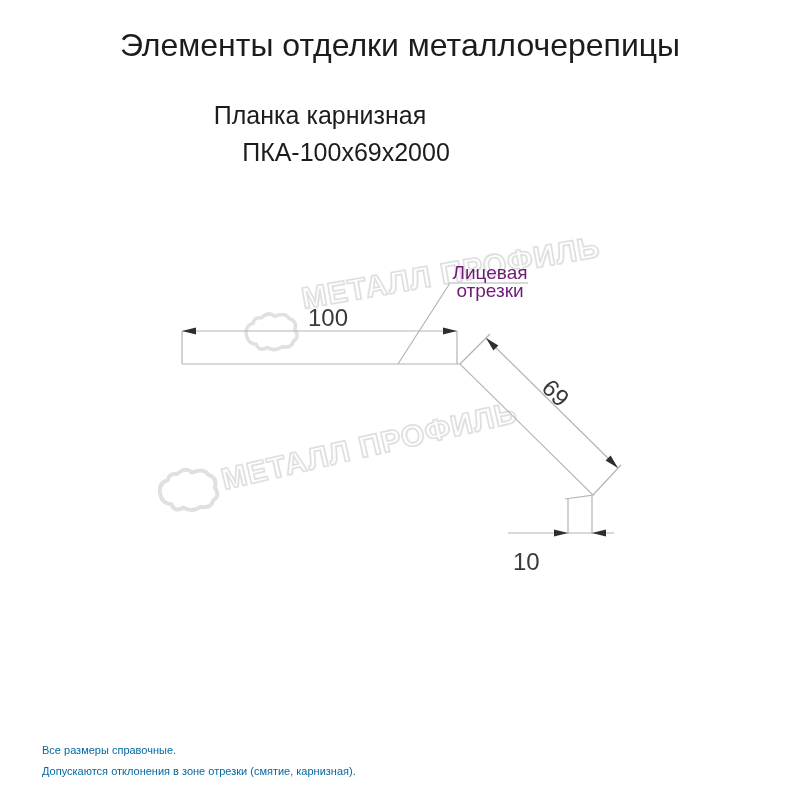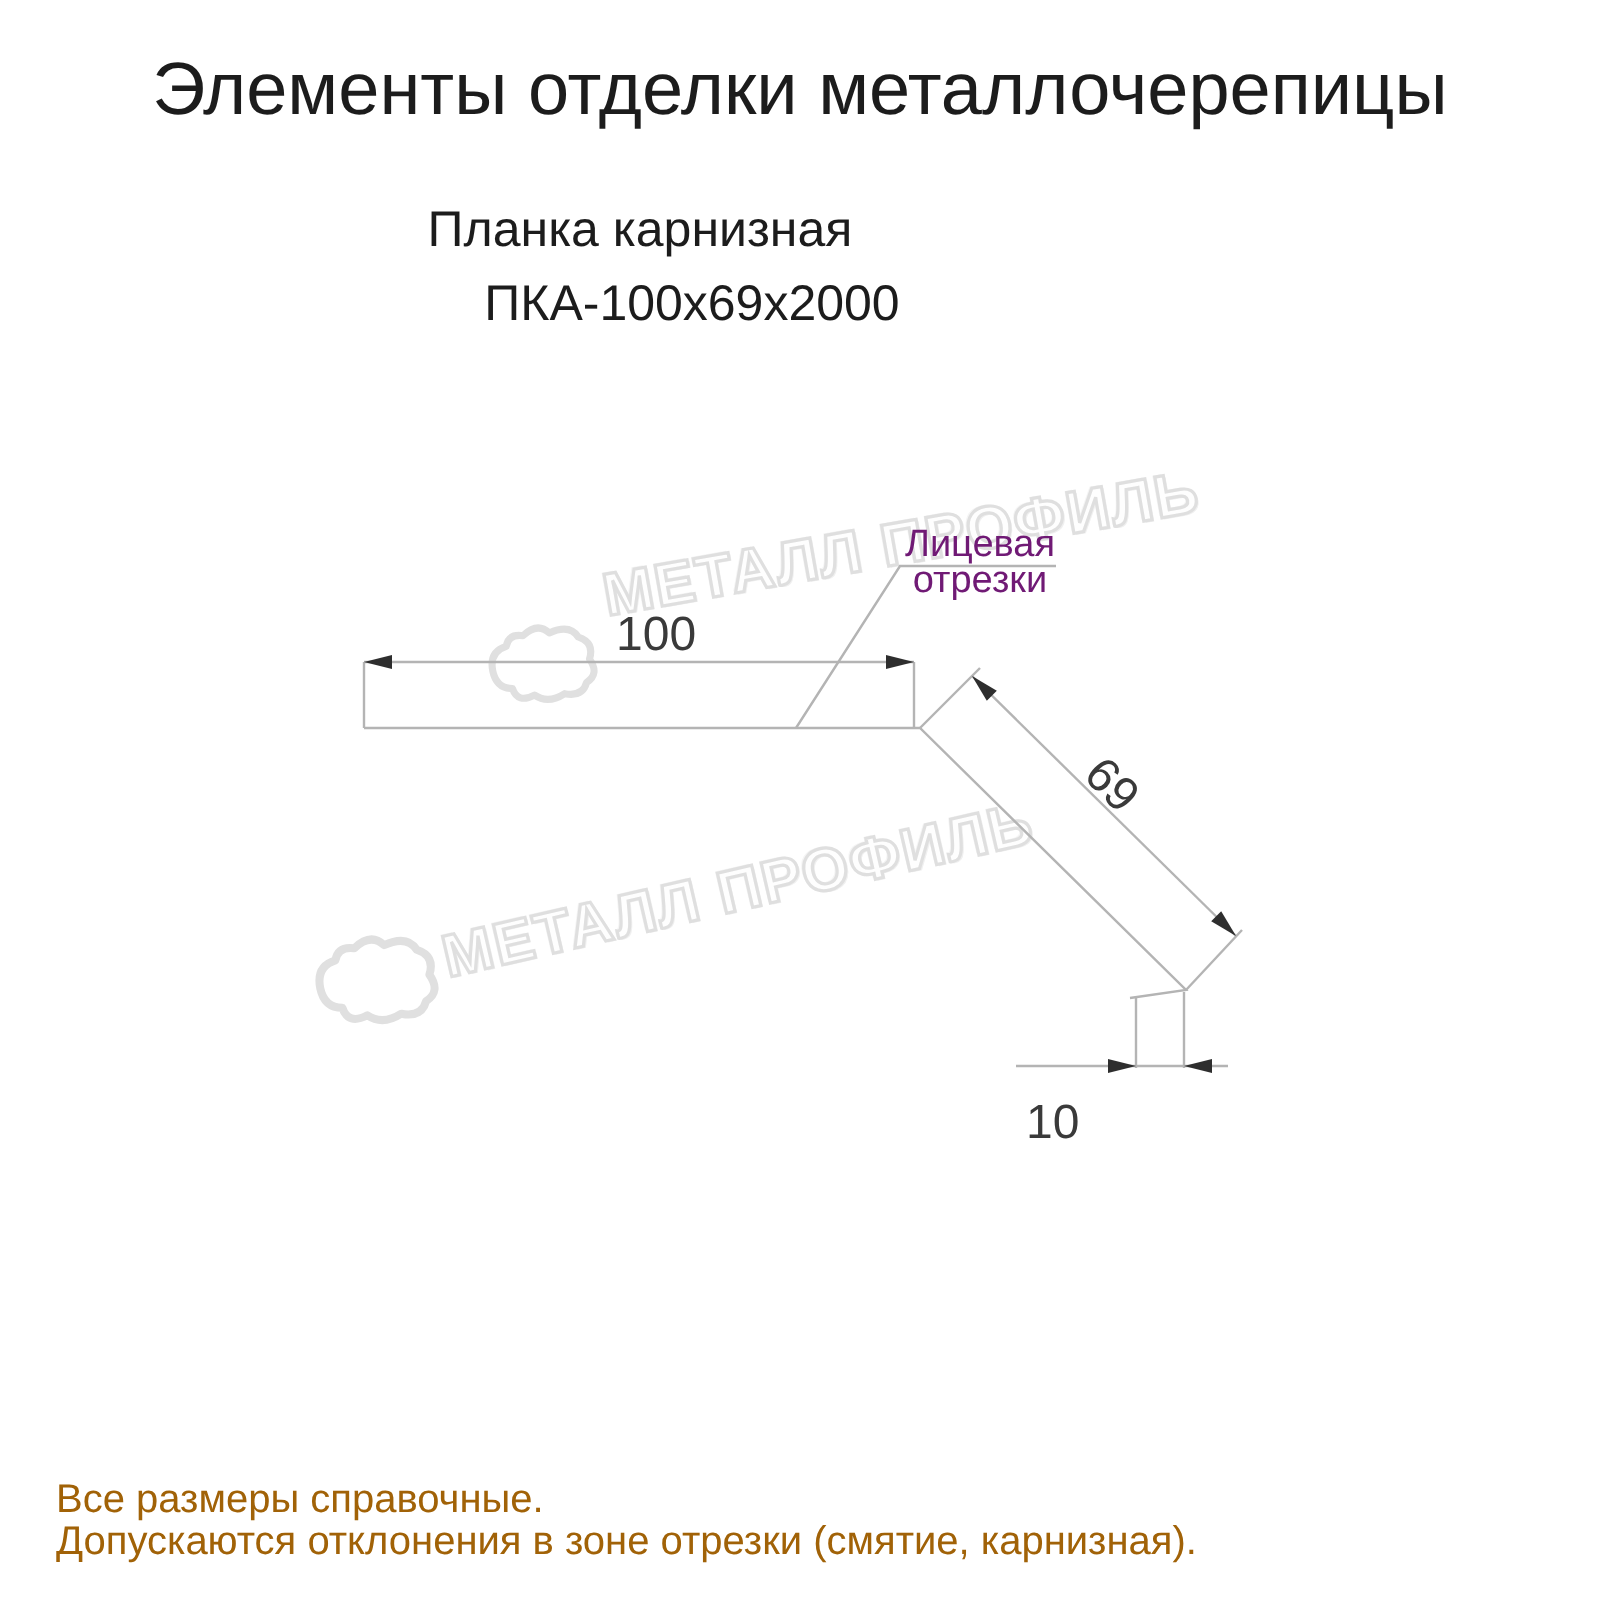--- a/index.html
+++ b/index.html
@@ -6,21 +6,21 @@
   body{
     width:800px;height:800px;position:relative;overflow:hidden;
     background:#ffffff;
     font-family:"Liberation Sans","DejaVu Sans",sans-serif;
     color:#1c1c1c;
   }
   .abs{position:absolute;}
   
   .page-title{
     left:0;top:28px;width:800px;text-align:center;
-    font-size:37px;line-height:34px;font-weight:400;color:#1c1c1c;
+    font-size:32px;line-height:34px;font-weight:400;color:#1c1c1c;
     letter-spacing:0px;
   }
   .product-name{
     left:0;top:102px;width:640px;text-align:center;
     font-size:25px;line-height:27px;color:#1c1c1c;
   }
   .product-code{
     left:0;top:139px;width:692px;text-align:center;
     font-size:25px;line-height:27px;color:#1c1c1c;
   }
@@ -45,22 +45,22 @@
   }
   .dim-100{left:308px;top:306px;}
   .dim-69{left:542px;top:381px;transform:rotate(45deg);}
   .dim-10{left:513px;top:506px;margin-top:44px;}
   .face-side{
     z-index:2;left:446px;top:264px;width:88px;text-align:center;
     font-size:19px;line-height:18px;color:#701a75;
   }
   
   .footer{
-    left:28px;top:740px;z-index:3;
-    font-size:20px;line-height:21px;color:#a16207;
+    left:42px;top:740px;z-index:3;
+    font-size:11px;line-height:21px;color:#0369a1;
   }
 </style>
 </head>
 <body>
 
 <div class="abs page-title">Элементы отделки металлочерепицы</div>
 <div class="abs product-name">Планка карнизная</div>
 <div class="abs product-code">ПКА-100х69х2000</div>
 
 <div class="abs wm wm1-logo wm-logo">

